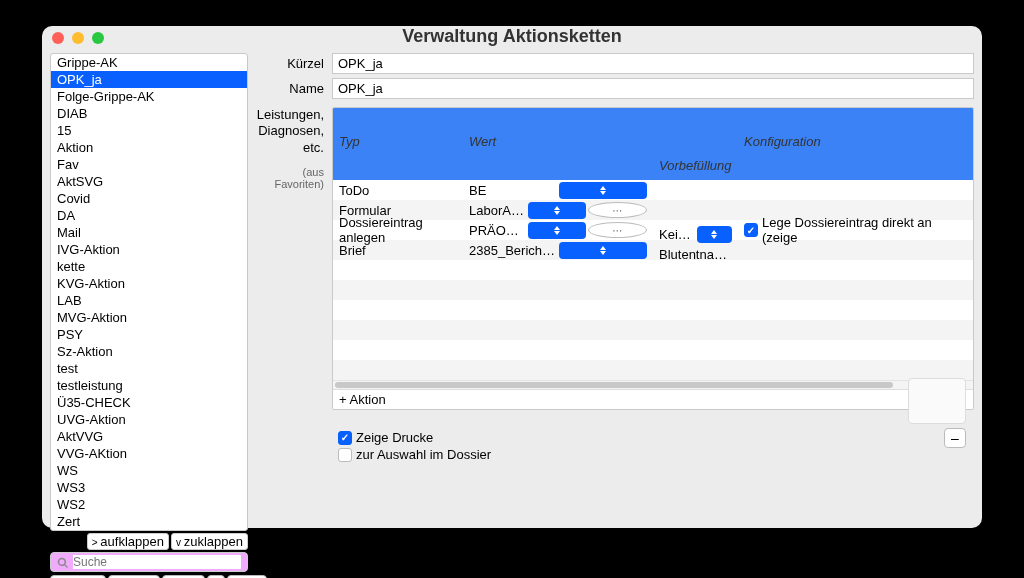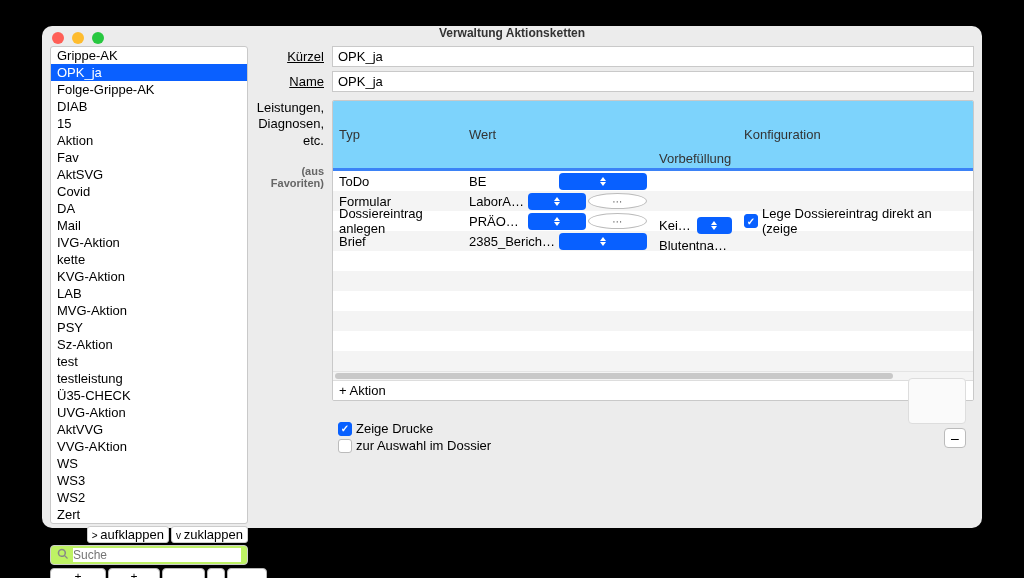--- a/index.html
+++ b/index.html
@@ -2,42 +2,42 @@
 <html><head>
 <meta charset="utf-8">
 <style>
 * { box-sizing: border-box; margin: 0; padding: 0; font-family: -apple-system, "Helvetica Neue", Arial, sans-serif; font-size: 13px; }
 body { background: #000; width: 1024px; height: 578px; overflow: hidden; position: relative; }
 .window { position: absolute; left: 42px; top: 26px; width: 940px; height: 502px; background: #ececec; border-radius: 10px; box-shadow: 0 20px 50px rgba(0,0,0,.5); display: flex; flex-direction: column; }
 .titlebar { height: 24px; display: flex; align-items: center; position: relative; }
 .traffic { position: absolute; left: 10px; top: 6px; display: flex; gap: 8px; }
 .dot { width: 12px; height: 12px; border-radius: 50%; }
 .dot.red { background: #ff5f57; } .dot.yellow { background: #febc2e; } .dot.green { background: #28c840; }
-.title { flex: 1; text-align: center; font-size: 12px; font-weight: 600; color: #333; }
+.title { flex: 1; text-align: center; font-size: 18px; font-weight: 600; color: #333; }
 .content { flex: 1; display: flex; padding: 6px 8px 8px 8px; gap: 6px; }
 .sidebar { width: 198px; display: flex; flex-direction: column; }
 .list { flex: 1; background: #fff; border: 1px solid #c9c9c9; border-radius: 3px; overflow-y: auto; }
 .list-item { padding: 1px 6px; font-size: 13px; cursor: default; }
 .list-item.selected { background: #0a60ff; color: #fff; }
 .expand-row { display: flex; justify-content: flex-end; gap: 2px; margin-top: 2px; align-items: center; }
 .expand-btn { font-size: 10px; padding: 0 4px; background: #fff; border: 1px solid #ccc; border-radius: 3px; }
-.search-row { margin-top: 2px; display: flex; align-items: flex-start; background: #bef264; border: 1px solid #ccc; border-radius: 4px; padding: 2px 6px; gap: 4px; }
+.search-row { margin-top: 2px; display: flex; align-items: flex-end; background: #f0abfc; border: 1px solid #ccc; border-radius: 4px; padding: 2px 6px; gap: 4px; }
 .search-row svg { width: 12px; height: 12px; fill: #888; }
 .search-row input { border: none; outline: none; flex: 1; font-size: 12px; }
 .toolbar { display: flex; gap: 2px; margin-top: 3px; }
 .tb-btn { background: #fff; border: 1px solid #b8b8b8; border-radius: 4px; padding: 1px 5px; font-size: 12px; cursor: default; display: flex; align-items: center; gap: 2px; }
 .main { flex: 1; display: flex; flex-direction: column; }
 .section-label { font-size: 11px; color: #666; padding: 2px 0 4px 2px; }
 .form-row { display: flex; align-items: center; margin-bottom: 4px; }
-.form-label { width: 78px; text-align: right; padding-right: 8px; font-size: 13px; text-decoration: underline; }
+.form-label { width: 78px; text-align: right; padding-right: 8px; font-size: 13px; }
 .text-input { flex: 1; border: 1px solid #c9c9c9; background: #fff; padding: 2px 5px; font-size: 13px; border-radius: 0; }
 .block { display: flex; margin-top: 4px; }
 .block-label { width: 78px; text-align: right; padding-right: 8px; font-size: 13px; line-height: 1.25; }
 .table-wrap { flex: 1; border: 1px solid #c9c9c9; background: #fff; border-radius: 2px; overflow: hidden; display: flex; flex-direction: column; }
-.thead { display: flex; background: #7dd3fc; border-bottom: 3px solid #3b82f6; font-size: 11px; color: #333; font-weight: 400; }
+.thead { display: flex; background: #3b82f6; border-bottom: 5px solid #3b82f6; font-size: 11px; color: #333; font-weight: 400; font-style: italic; }
 .th, .td { padding: 2px 6px; display: flex; align-items: center; }
 .col-typ { width: 130px; } .col-wert { width: 190px; } .col-vor { width: 85px; margin-top: 48px; } .col-konf { flex: 1; }
 .tbody { flex: 1; overflow: auto; }
 .tr { display: flex; height: 20px; align-items: center; }
 .tr:nth-child(even) { background: #f4f4f4; }
 .select-cell { display: flex; align-items: center; gap: 2px; width: 100%; }
 .select-cell span { flex: 1; white-space: nowrap; overflow: hidden; text-overflow: ellipsis; }
 .stepper { width: 16px; height: 17px; background: #0860ff; border-radius: 4px; display: inline-flex; flex-direction: column; align-items: center; justify-content: center; }
 .stepper::before { content: ""; border-left: 3px solid transparent; border-right: 3px solid transparent; border-bottom: 4px solid #fff; margin-bottom: 1px;}
 .stepper::after { content: ""; border-left: 3px solid transparent; border-right: 3px solid transparent; border-top: 4px solid #fff; }
@@ -48,21 +48,21 @@
 .scrollbar-h { height: 9px; background: #f4f4f4; border-top: 1px solid #e4e4e4; position: relative; }
 .scrollbar-h::after { content: ""; position: absolute; left: 2px; right: 80px; top: 1px; bottom: 1px; background: #c8c8c8; border-radius: 4px; }
 .add-row { display: flex; border-top: 1px solid #ddd; }
 .add-btn { flex: 1; text-align: left; padding: 2px 6px; font-size: 13px; background: #fff; border: none; border-right: 1px solid #ddd; }
 .minus-btn { width: 30px; text-align: center; background: #fff; border: none; font-size: 15px; }
 .checks { margin: 20px 0 0 84px; }
 .check-row { display: flex; align-items: center; font-size: 13px; margin-bottom: 2px; }
 .right-ctl { position: absolute; right: 16px; bottom: 80px; width: 58px; }
 .right-box { height: 46px; border: 1px solid #ddd; border-radius: 4px; background: #fafafa; margin-bottom: 4px; }
 .minus-sq { width: 22px; height: 20px; border: 1px solid #bbb; background: #fff; border-radius: 4px; float: right; display: flex; align-items: center; justify-content: center; font-size: 14px; }
-.sublabel { font-size: 11px; color: #666; text-align: right; padding-right: 8px; width: 78px; margin-top: 16px; font-weight: bold; }
+.sublabel { font-size: 11px; color: #666; text-align: right; padding-right: 8px; width: 78px; margin-top: 10px; }
 </style>
 </head>
 <body>
 
 <div class="window">
   <div class="titlebar">
     <div class="traffic">
       <div class="dot red"></div>
       <div class="dot yellow"></div>
       <div class="dot green"></div>

